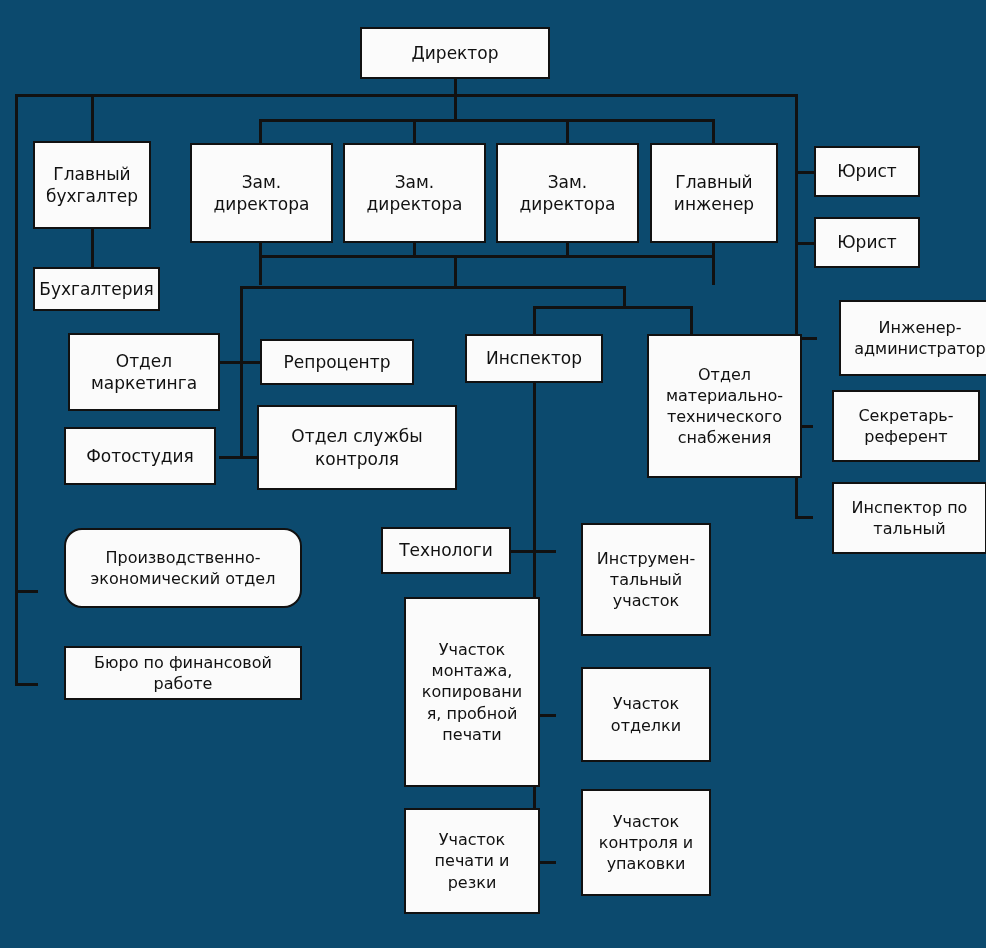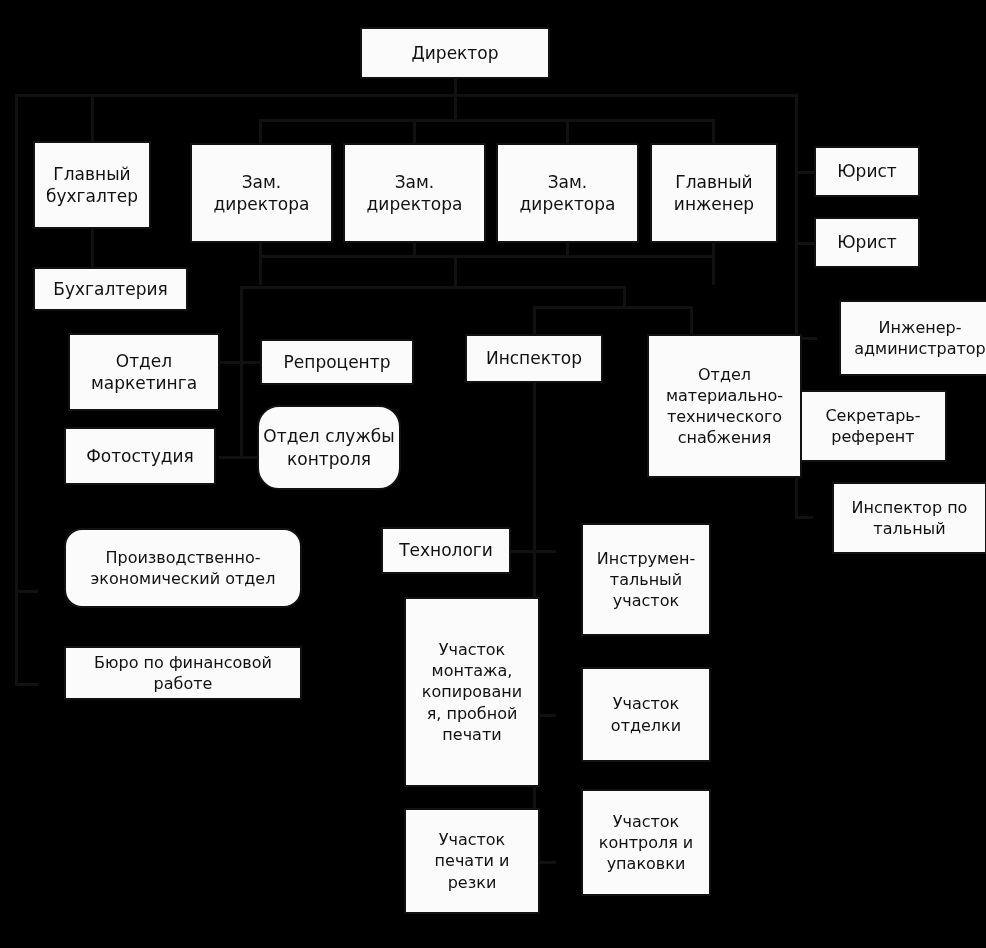--- a/index.html
+++ b/index.html
@@ -1,21 +1,21 @@
 <!DOCTYPE html>
 <html><head>
 <meta charset="utf-8">
 <style>
   html,body{margin:0;padding:0;background:#ffffff;}
   body{font-family:"DejaVu Sans","Liberation Sans",sans-serif;}
   #chart{
     position:relative;
     width:986px;
     height:948px;
-    background:#000000;
+    background:#0c4a6e;
     overflow:hidden;
   }
   .node{
     position:absolute;
     box-sizing:border-box;
     border:2px solid #111111;
     background:#fbfbfb;
     display:flex;
     align-items:center;
     justify-content:center;
@@ -89,46 +89,46 @@
 
   <div class="conn" style="left:533px;top:383px;width:3px;height:490px;"></div>
   <div class="conn" style="left:510px;top:550px;width:46px;height:3px;"></div>
   <div class="conn" style="left:510px;top:714px;width:46px;height:3px;"></div>
   <div class="conn" style="left:510px;top:861px;width:46px;height:3px;"></div>
 
   <div class="node" style="left:360px;top:27px;width:190px;height:52px;">Директор</div>
 
   <div class="node" style="left:33px;top:141px;width:118px;height:88px;">Главный
 бухгалтер</div>
-  <div class="node" style="left:33px;top:267px;width:155px;height:44px;">Бухгалтерия</div>
+  <div class="node" style="left:33px;top:267px;width:127px;height:44px;">Бухгалтерия</div>
 
   <div class="node" style="left:190px;top:143px;width:143px;height:100px;">Зам.
 директора</div>
   <div class="node" style="left:343px;top:143px;width:143px;height:100px;">Зам.
 директора</div>
   <div class="node" style="left:496px;top:143px;width:143px;height:100px;">Зам.
 директора</div>
   <div class="node" style="left:650px;top:143px;width:128px;height:100px;">Главный
 инженер</div>
 
   <div class="node" style="left:814px;top:146px;width:106px;height:51px;">Юрист</div>
   <div class="node" style="left:814px;top:217px;width:106px;height:51px;">Юрист</div>
   <div class="node sm" style="left:812px;top:300px;width:162px;height:76px;">Инженер-
 администратор</div>
-  <div class="node sm" style="left:772px;top:390px;width:148px;height:72px;">Секретарь-
+  <div class="node sm" style="left:805px;top:390px;width:148px;height:72px;">Секретарь-
 референт</div>
   <div class="node sm" style="left:805px;top:482px;width:155px;height:72px;">Инспектор по
 тальный</div>
 
   <div class="node" style="left:68px;top:333px;width:152px;height:78px;">Отдел
 маркетинга</div>
   <div class="node" style="left:64px;top:427px;width:152px;height:58px;">Фотостудия</div>
 
   <div class="node" style="left:260px;top:339px;width:154px;height:46px;">Репроцентр</div>
-  <div class="node" style="left:257px;top:405px;width:144px;height:85px;border-radius:22px;">Отдел службы
+  <div class="node" style="left:257px;top:405px;width:200px;height:85px;">Отдел службы
 контроля</div>
 
   <div class="node" style="left:465px;top:334px;width:138px;height:49px;">Инспектор</div>
   <div class="node sm" style="left:620px;top:334px;width:155px;height:144px;">Отдел
 материально-
 технического
 снабжения</div>
 
   <div class="node sm" style="left:37px;top:528px;width:238px;height:80px;border-radius:18px;">Производственно-
 экономический отдел</div>

